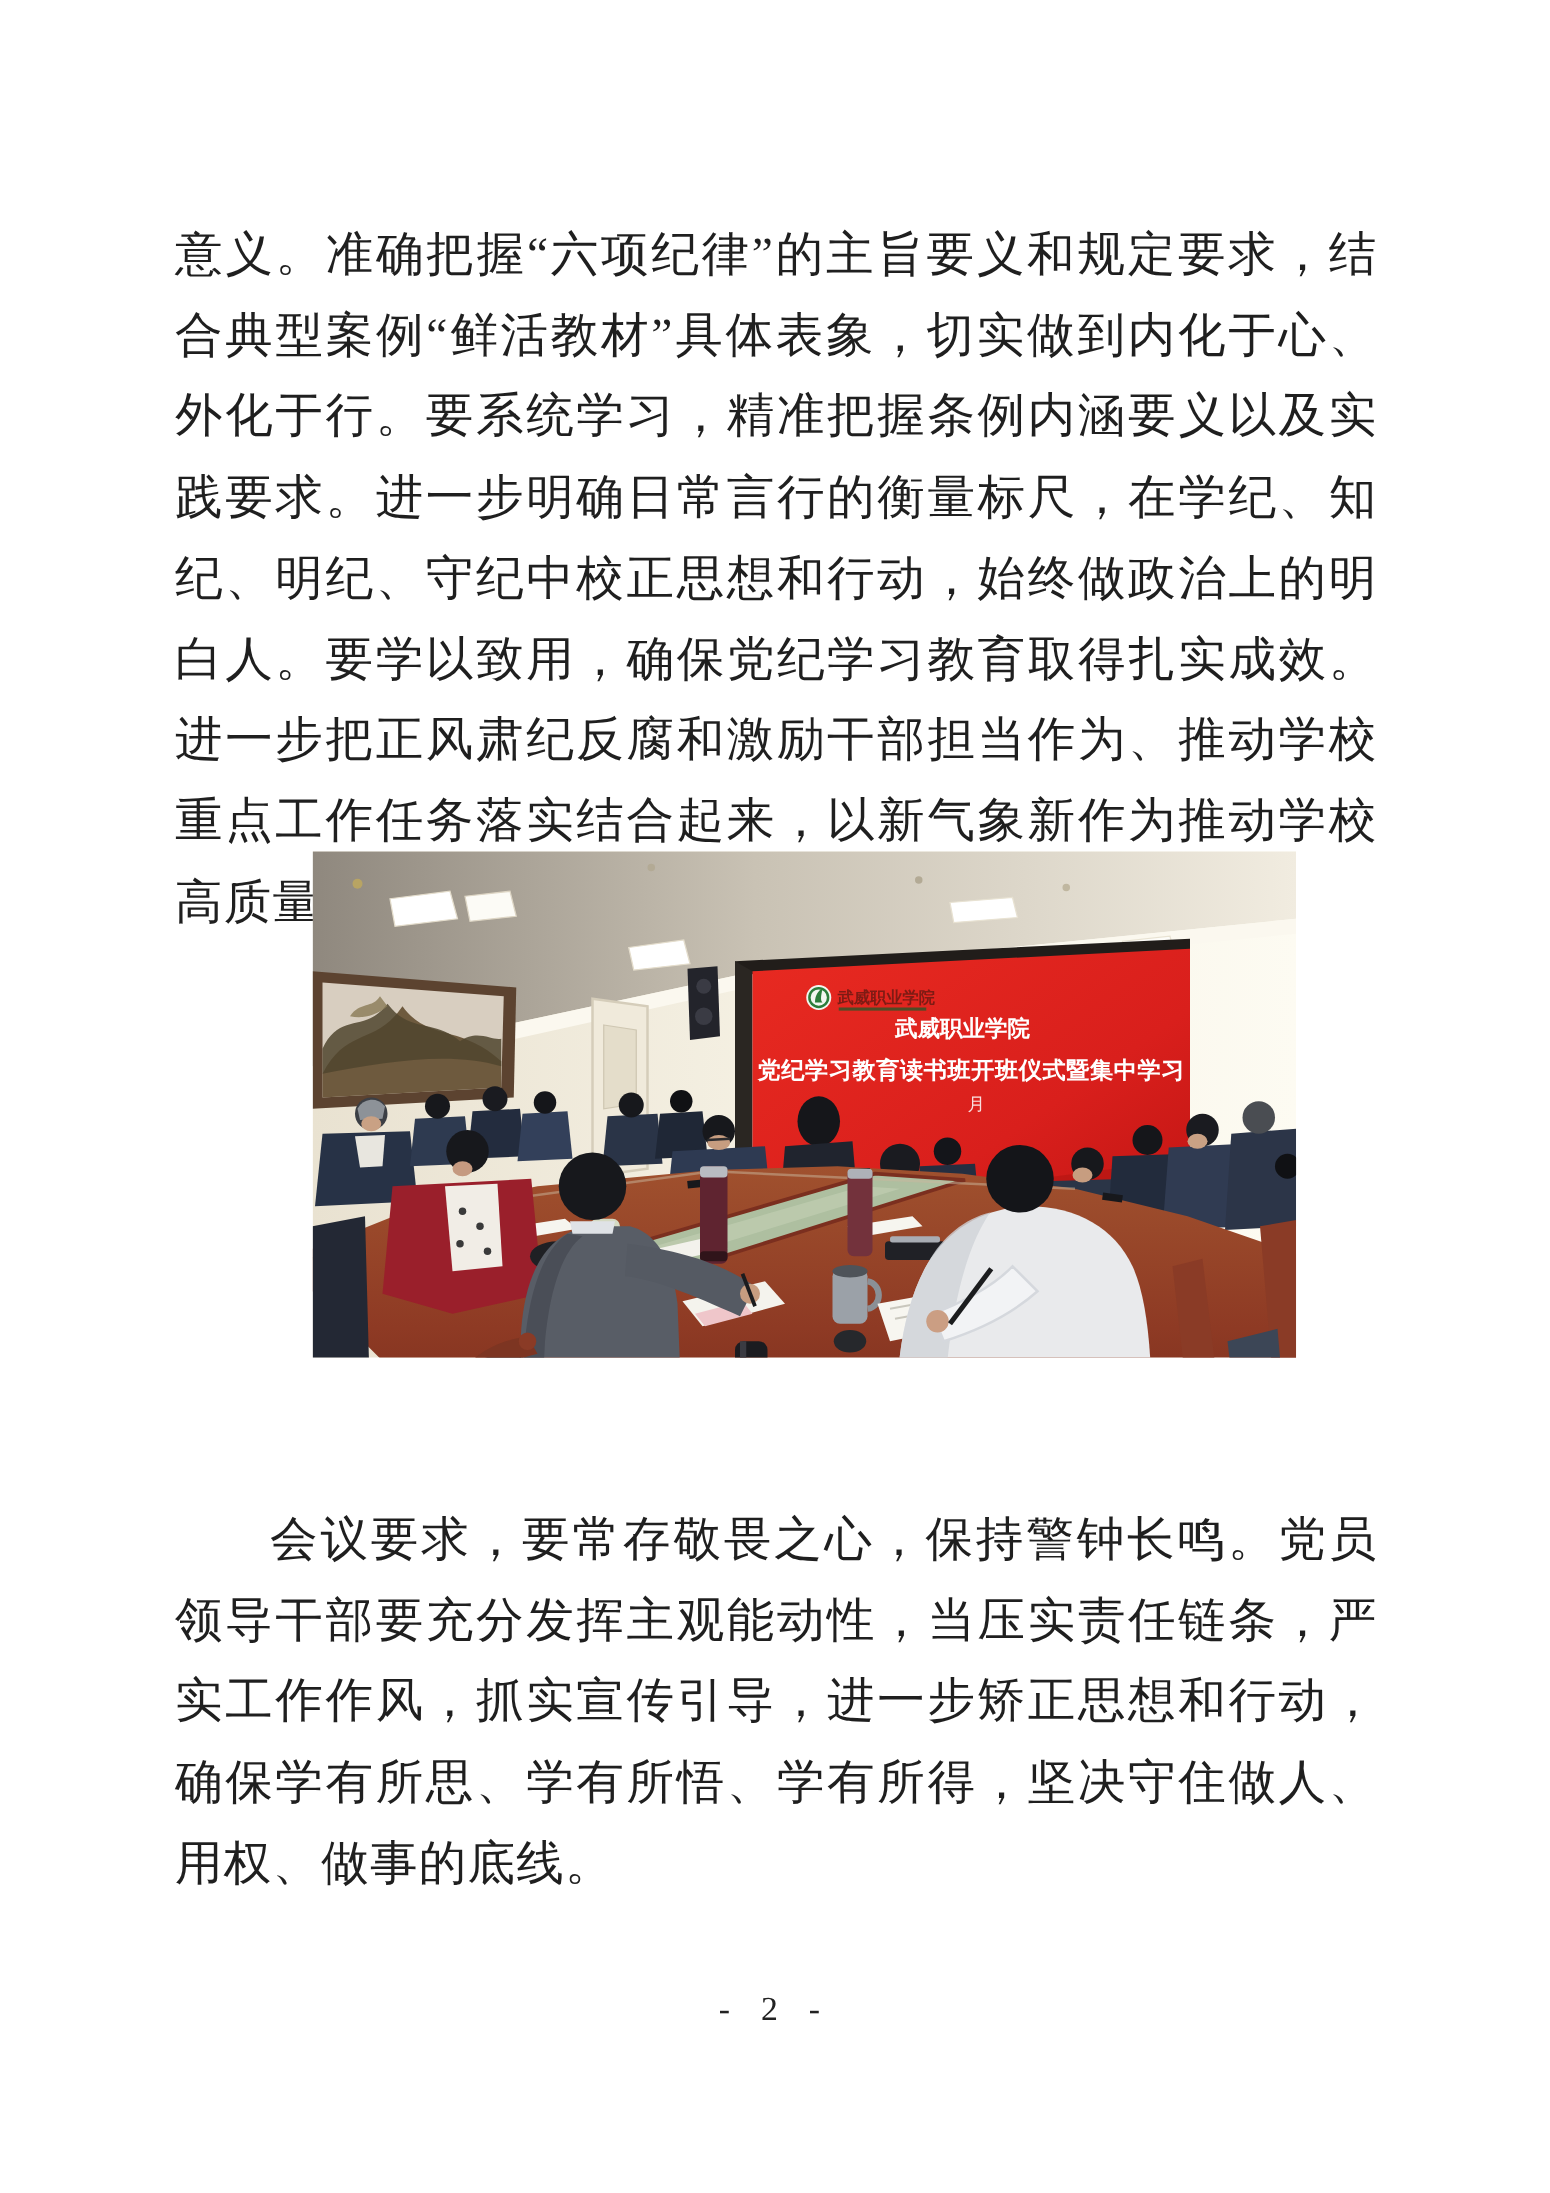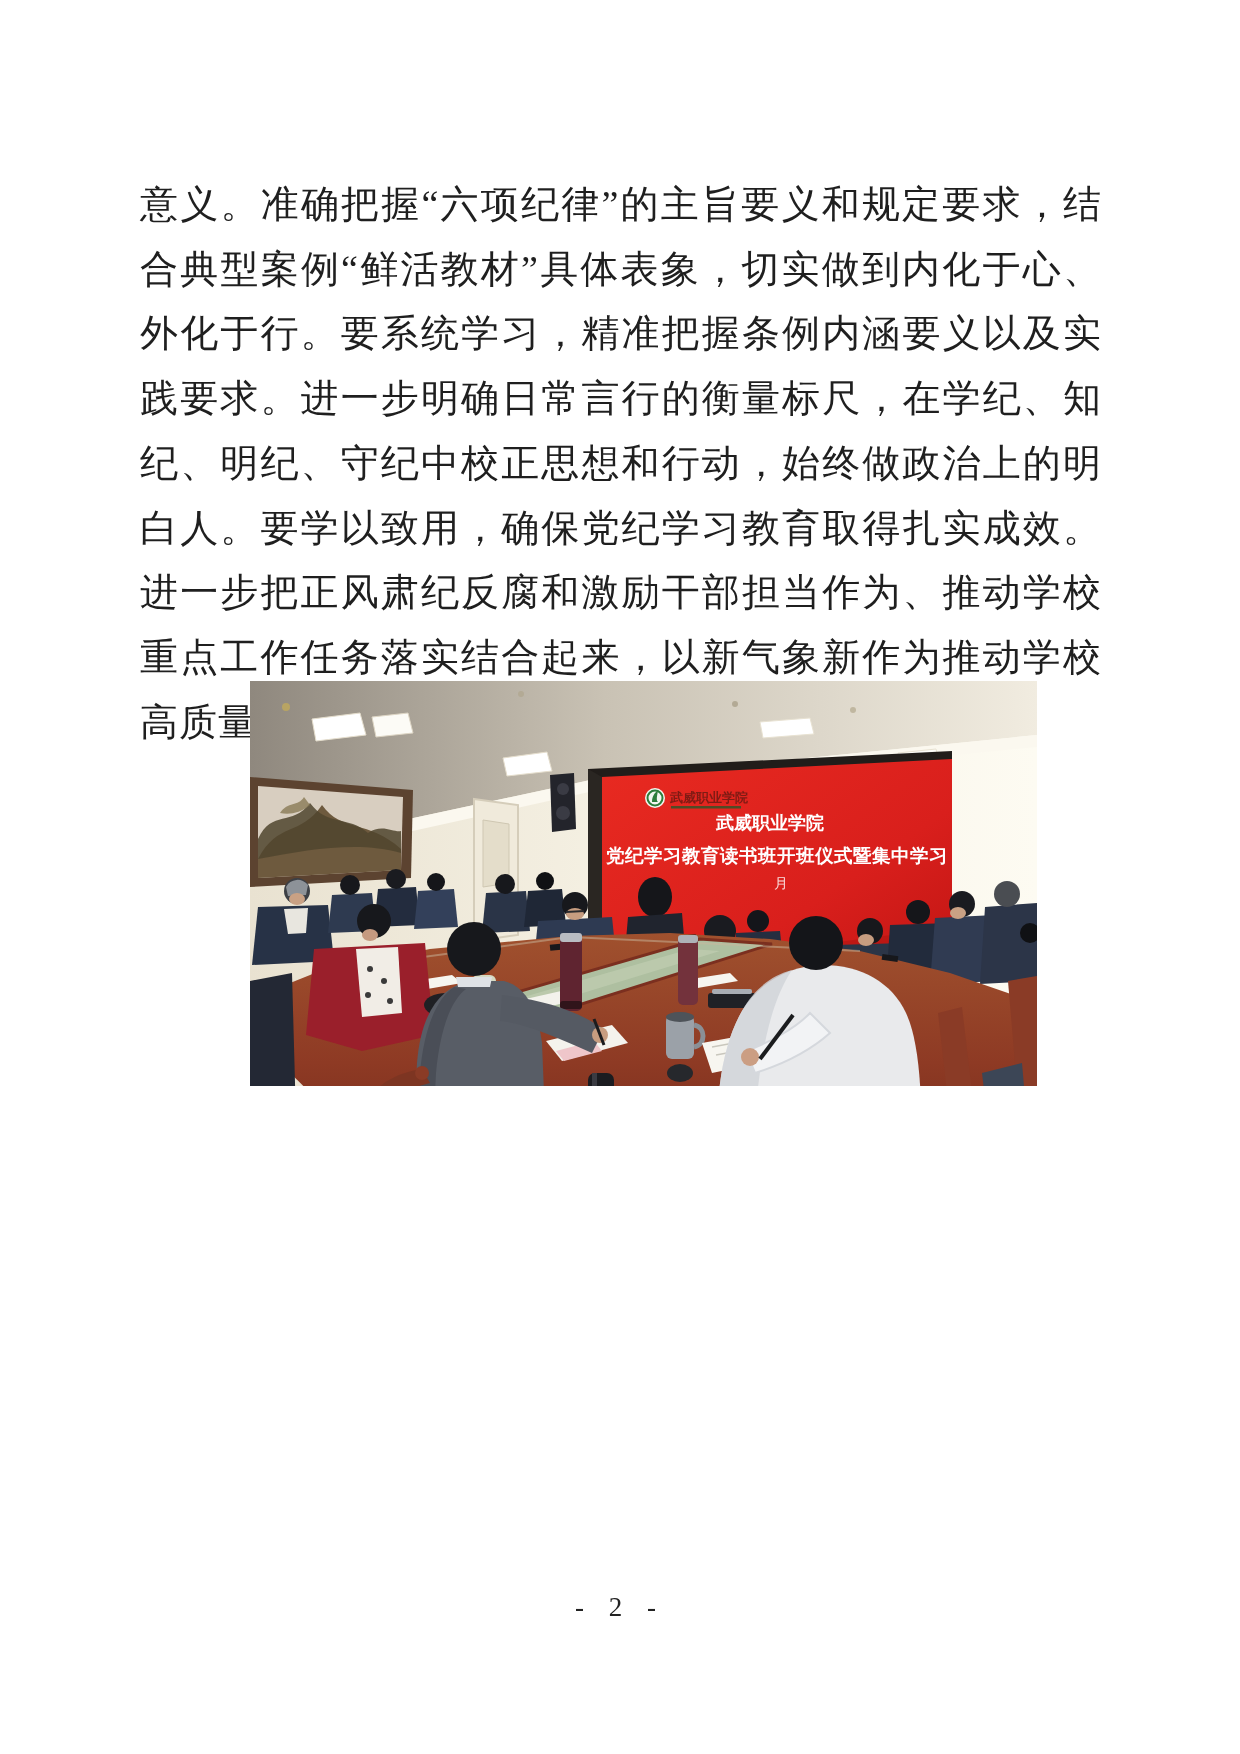--- a/index.html
+++ b/index.html
@@ -275,16 +275,17 @@
       <g>
         <polygon points="700,511 787,448 787,511" fill="#caa36b"></polygon>
         <polygon points="758,300 787,295 787,424 768,418" fill="#8a3b26"></polygon>
         <polygon points="688,332 712,326 734,511 708,511" fill="#8a3b26"></polygon>
         <polygon points="706,472 787,440 787,462 714,494" fill="#7d3522"></polygon>
         <polygon points="732,392 772,382 778,452 740,460" fill="#3c4656"></polygon>
       </g>
     </svg>
   </div>
 
+  <p class="para para2">会议要求，要常存敬畏之心，保持警钟长鸣。党员领导干部要充分发挥主观能动性，当压实责任链条，严实工作作风，抓实宣传引导，进一步矫正思想和行动，确保学有所思、学有所悟、学有所得，坚决守住做人、用权、做事的底线。</p>
 
   <div class="pagenum">- 2 -</div>
 
 </div>
 
 </body></html>

